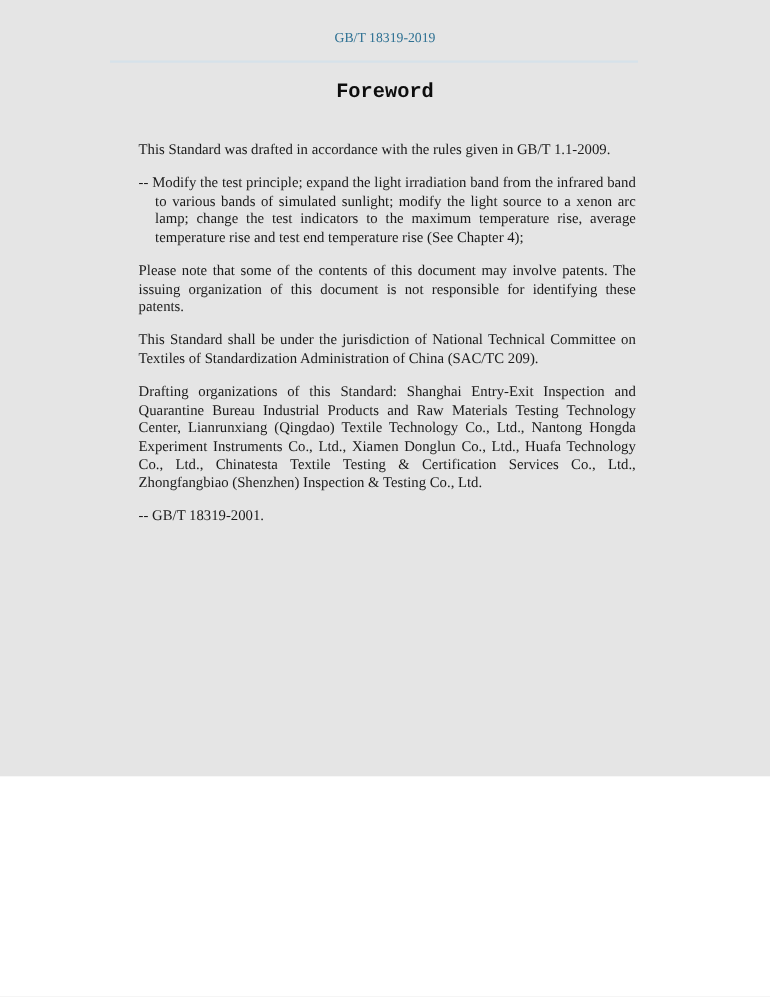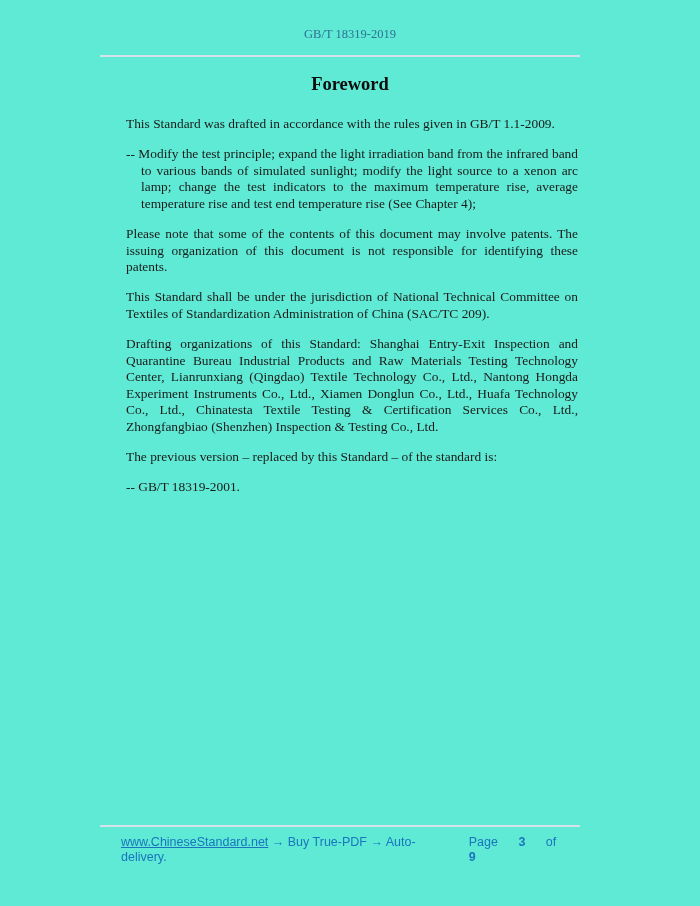--- a/index.html
+++ b/index.html
@@ -1,20 +1,20 @@
 <!DOCTYPE html>
 <html><head>
 <meta charset="utf-8">
 <style>
   html, body { margin: 0; padding: 0; background: #ffffff; }
   .page {
     position: relative;
     width: 700px;
-    height: 906px;
-    background: #5eead4;
+    height: 706px;
+    background: #e5e5e5;
     font-family: "Liberation Serif", "DejaVu Serif", serif;
     color: #1a1a1a;
     box-sizing: border-box;
     overflow: hidden;
   }
   .doc-header {
     padding-top: 27px;
     text-align: center;
     font-size: 12.5px;
     line-height: 15px;
@@ -29,24 +29,24 @@
     margin: 13px 0 0 100px;
     width: 480px;
   }
   .title {
     margin: 16px 0 0 0;
     text-align: center;
     font-size: 18.5px;
     line-height: 22px;
     font-weight: bold;
     color: #0d0d0d;
-    font-family: Liberation Serif, serif;
+    font-family: Liberation Mono, monospace;
   }
   .content {
-    margin: 21px 122px 0 126px;
+    margin: 33px 122px 0 126px;
     font-size: 13.4px;
     line-height: 16.6px;
     text-align: justify;
   }
   .content p { margin: 0 0 13.5px 0; }
   .bullet {
     padding-left: 15px;
     text-indent: -15px;
   }
   .italic { font-style: italic; }
@@ -96,21 +96,20 @@
 
 
     <p>Please note that some of the contents of this document may involve patents. The issuing organization of this document is not responsible for identifying these patents.</p>
 
 
     <p>This Standard shall be under the jurisdiction of National Technical Committee on Textiles of Standardization Administration of China (SAC/TC 209).</p>
 
     <p>Drafting organizations of this Standard: Shanghai Entry-Exit Inspection and Quarantine Bureau Industrial Products and Raw Materials Testing Technology Center, Lianrunxiang (Qingdao) Textile Technology Co., Ltd., Nantong Hongda Experiment Instruments Co., Ltd., Xiamen Donglun Co., Ltd., Huafa Technology Co., Ltd., Chinatesta Textile Testing &amp; Certification Services Co., Ltd., Zhongfangbiao (Shenzhen) Inspection &amp; Testing Co., Ltd.</p>
 
 
-    <p>The previous version – replaced by this Standard – of the standard is:</p>
 
     <p>-- GB/T 18319-2001.</p>
 
   </div>
 
   <div class="footer">
     <div class="footer-left"><a class="footer-link">www.ChineseStandard.net</a><span> → Buy True-PDF → Auto-delivery.</span></div>
     <div class="footer-right">
       <span>Page</span>
       <span class="bold-num">3</span>

